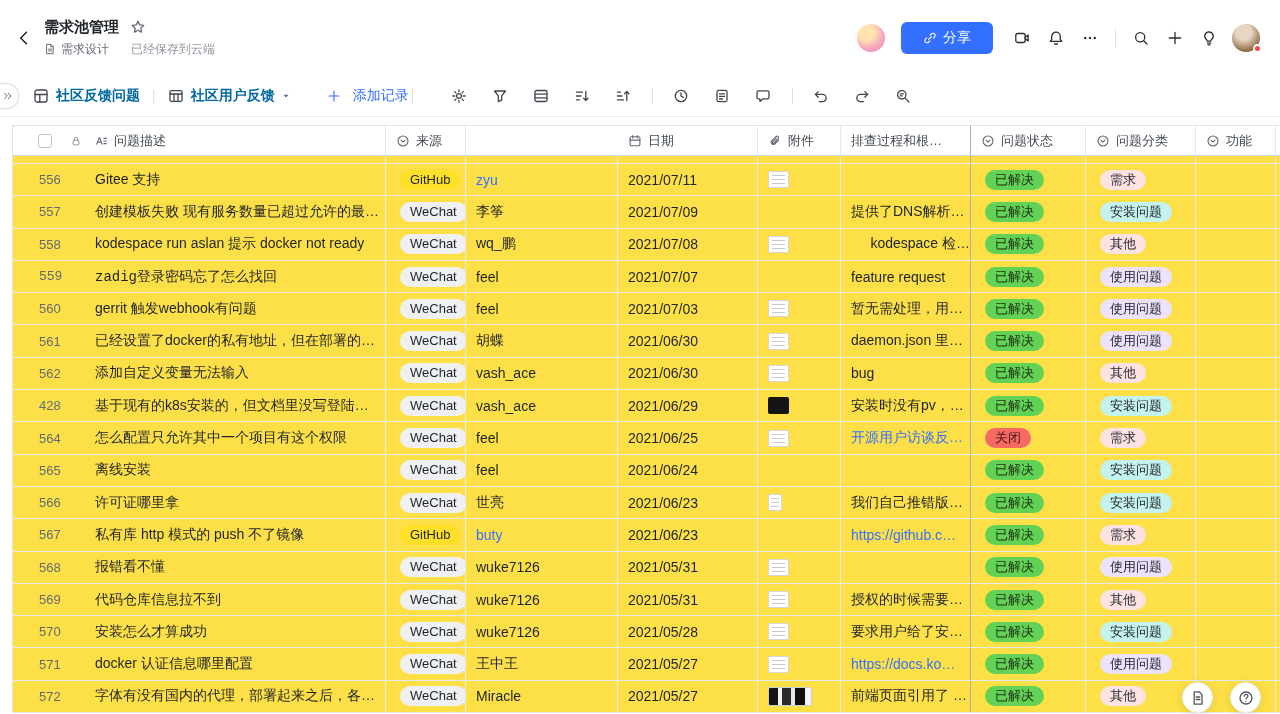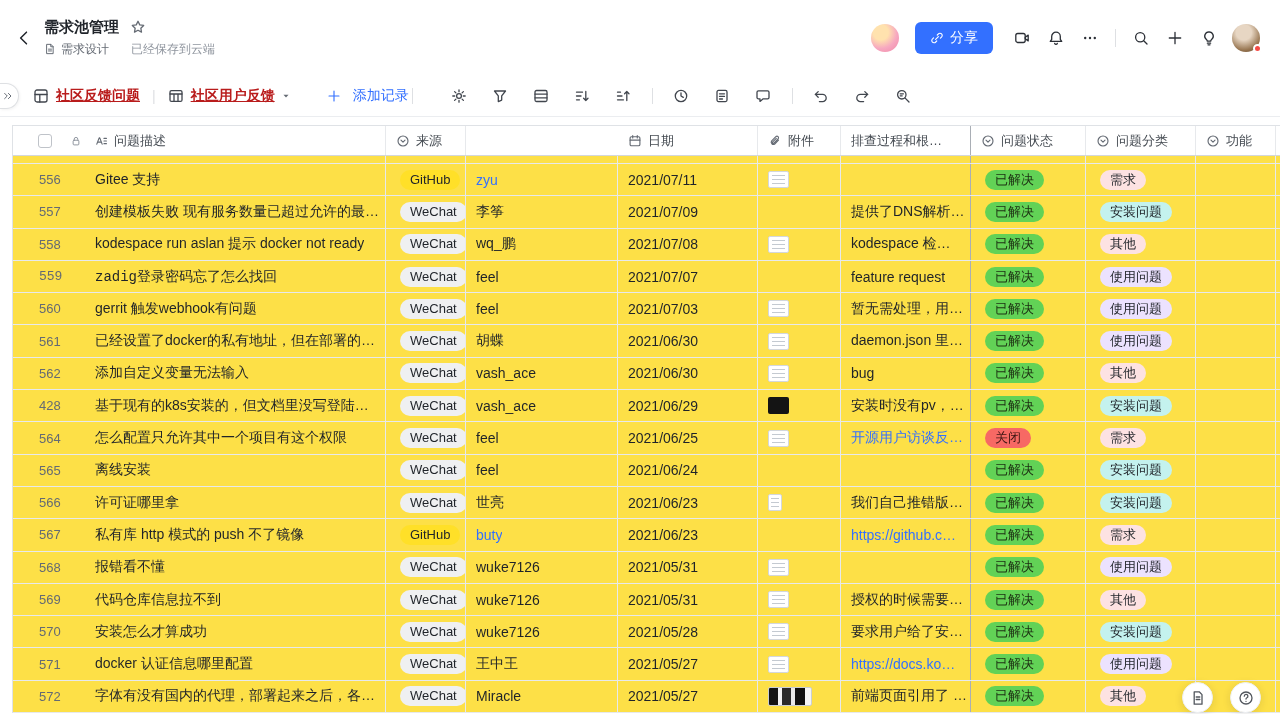--- a/index.html
+++ b/index.html
@@ -25,36 +25,36 @@
   .subtitle-row .icon { margin-right:5px; color:#646a73; }
   .save-status { margin-left:22px; color:#8f959e; }
 
   .topbar-right { margin-left:auto; display:flex; align-items:center; }
   .avatar { width:28px; height:28px; border-radius:50%; flex:none; cursor:pointer; }
   .avatar-left { background:radial-gradient(circle at 35% 30%, #ffe2ae 0 28%, #f7a8c0 60%, #ef87a6 100%); }
   .avatar-right { position:relative; background:radial-gradient(circle at 42% 30%, #e7d6c3 0 30%, #96744f 70%, #5d4733 100%); margin-left:6px; }
   .avatar-right .dot { position:absolute; right:-2px; bottom:-1px; width:9px; height:9px;
     border-radius:50%; background:#f54a45; border:2px solid #fff; }
   .share-btn { display:flex; align-items:center; gap:6px; background:#3370ff; color:#fff;
-    border:none; border-radius:6px; height:32px; padding:0 15px; font-size:14px; cursor:pointer;
+    border:none; border-radius:6px; height:32px; padding:0 22px; font-size:14px; cursor:pointer;
     margin:0 12px 0 16px; }
   .share-btn .icon { color:#fff; }
   .top-icon-btn { width:34px; height:34px; border:none; background:none; display:flex;
     align-items:center; justify-content:center; color:#2b2f36; cursor:pointer; }
   .top-divider { width:1px; height:18px; background:#dee0e3; margin:0 8px; }
 
   
   .toolbar { height:42px; display:flex; align-items:center; border-bottom:1px solid #ebedf0; position:relative; }
   .expand-tab { width:19px; height:26px; border:1px solid #dee0e3; border-left:none;
     border-radius:0 13px 13px 0; background:#fff; display:flex; align-items:center;
     justify-content:flex-start; padding-left:2px; color:#646a73; cursor:pointer;
     box-shadow:1px 1px 3px rgba(0,0,0,.05); flex:none; }
   .tb-left { display:flex; align-items:center; margin-left:14px; }
   .tb-left .icon { margin-right:7px; }
-  .base-name, .view-name { font-size:14px; font-weight:600; color:#b91c1c; cursor:pointer;text-decoration:underline; }
+  .base-name, .view-name { font-size:14px; font-weight:600; color:#0369a1; cursor:pointer; }
   .tb-pipe { color:#dee0e3; margin:0 12px; }
   .caret { margin-left:5px; color:#646a73; cursor:pointer; }
   .add-record { display:flex; align-items:center; gap:5px; border:none; background:none;
     color:#3370ff; font-size:14px; font-weight:500; margin-left:28px; cursor:pointer; }
   .tb-icons { display:flex; align-items:center; margin-left:18px; }
   .icon-btn { width:30px; height:30px; border:none; background:none; border-radius:6px;
     display:flex; align-items:center; justify-content:center; color:#41464e; cursor:pointer; margin-right:11px; }
   .tb-divider { width:1px; height:16px; background:#dee0e3; margin:0 13px 0 3px; }
 
   
@@ -500,21 +500,21 @@
         </div>
         <div class="td " style="width: 152px;">
           <span class="cell-text">wq_鹏</span>
         </div>
         <div class="td " style="width: 140px;">
           <span class="cell-text">2021/07/08</span>
         </div>
         <div class="td " style="width: 83px;">
           <div class="thumb thumb-doc"></div>
         </div>
-        <div class="td " style="width: 130px;">
+        <div class="td " style="width: 130px; justify-content: flex-end;">
           <span class="cell-text">kodespace 检…</span>
         </div>
         <div class="td td-badge heavy-left" style="width: 115px;">
           <span class="badge" style="background: rgb(98, 210, 86); color: rgb(28, 46, 18);">已解决</span>
         </div>
         <div class="td td-badge" style="width: 110px;">
           <span class="badge" style="background: rgb(253, 226, 226); color: rgb(31, 35, 41);">其他</span>
         </div>
         <div class="td " style="width: 80px;"></div>
         <div class="td " style="width: 30px;"></div>

